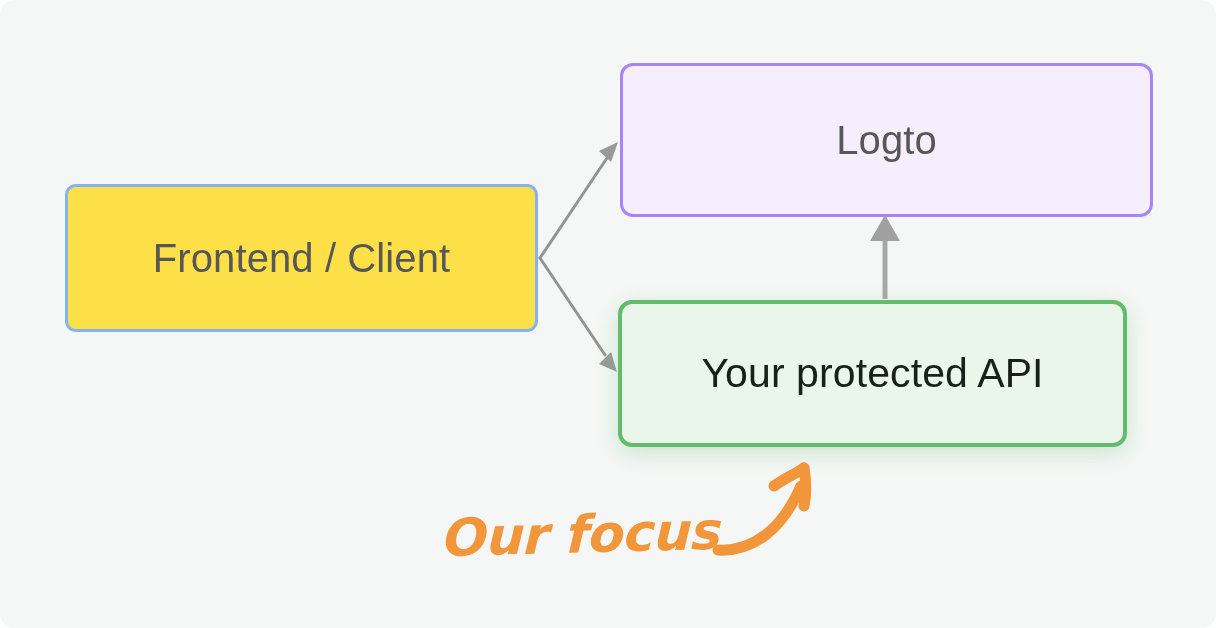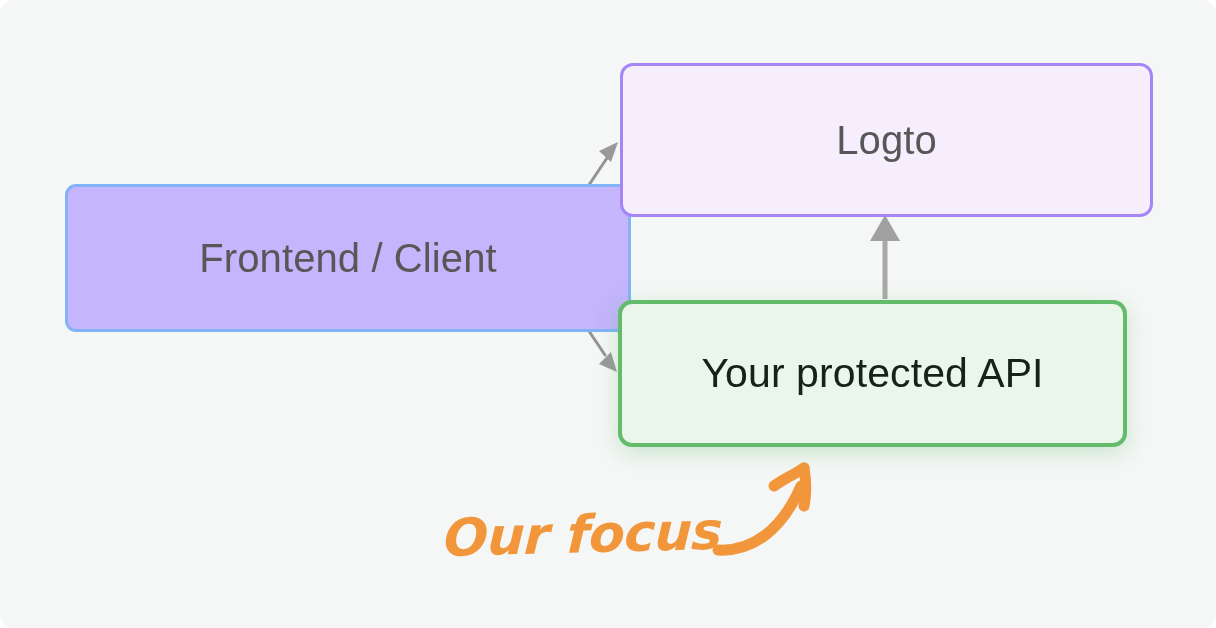--- a/index.html
+++ b/index.html
@@ -45,23 +45,23 @@
   .node-label {
     display: block;
     line-height: 1.15;
     white-space: nowrap;
   }
 
   
   .node-frontend {
     left: 65px;
     top: 184px;
-    width: 566px;
+    width: 473px;
     height: 148px;
-    background: #c4b5fd;
+    background: #fde047;
     border: 3px solid #82b3f7;
     border-radius: 11px;
   }
   .node-frontend .node-label {
     color: #575757;
     font-size: 40px;
     font-weight: 400;
     letter-spacing: 0.1px;
   }
 

